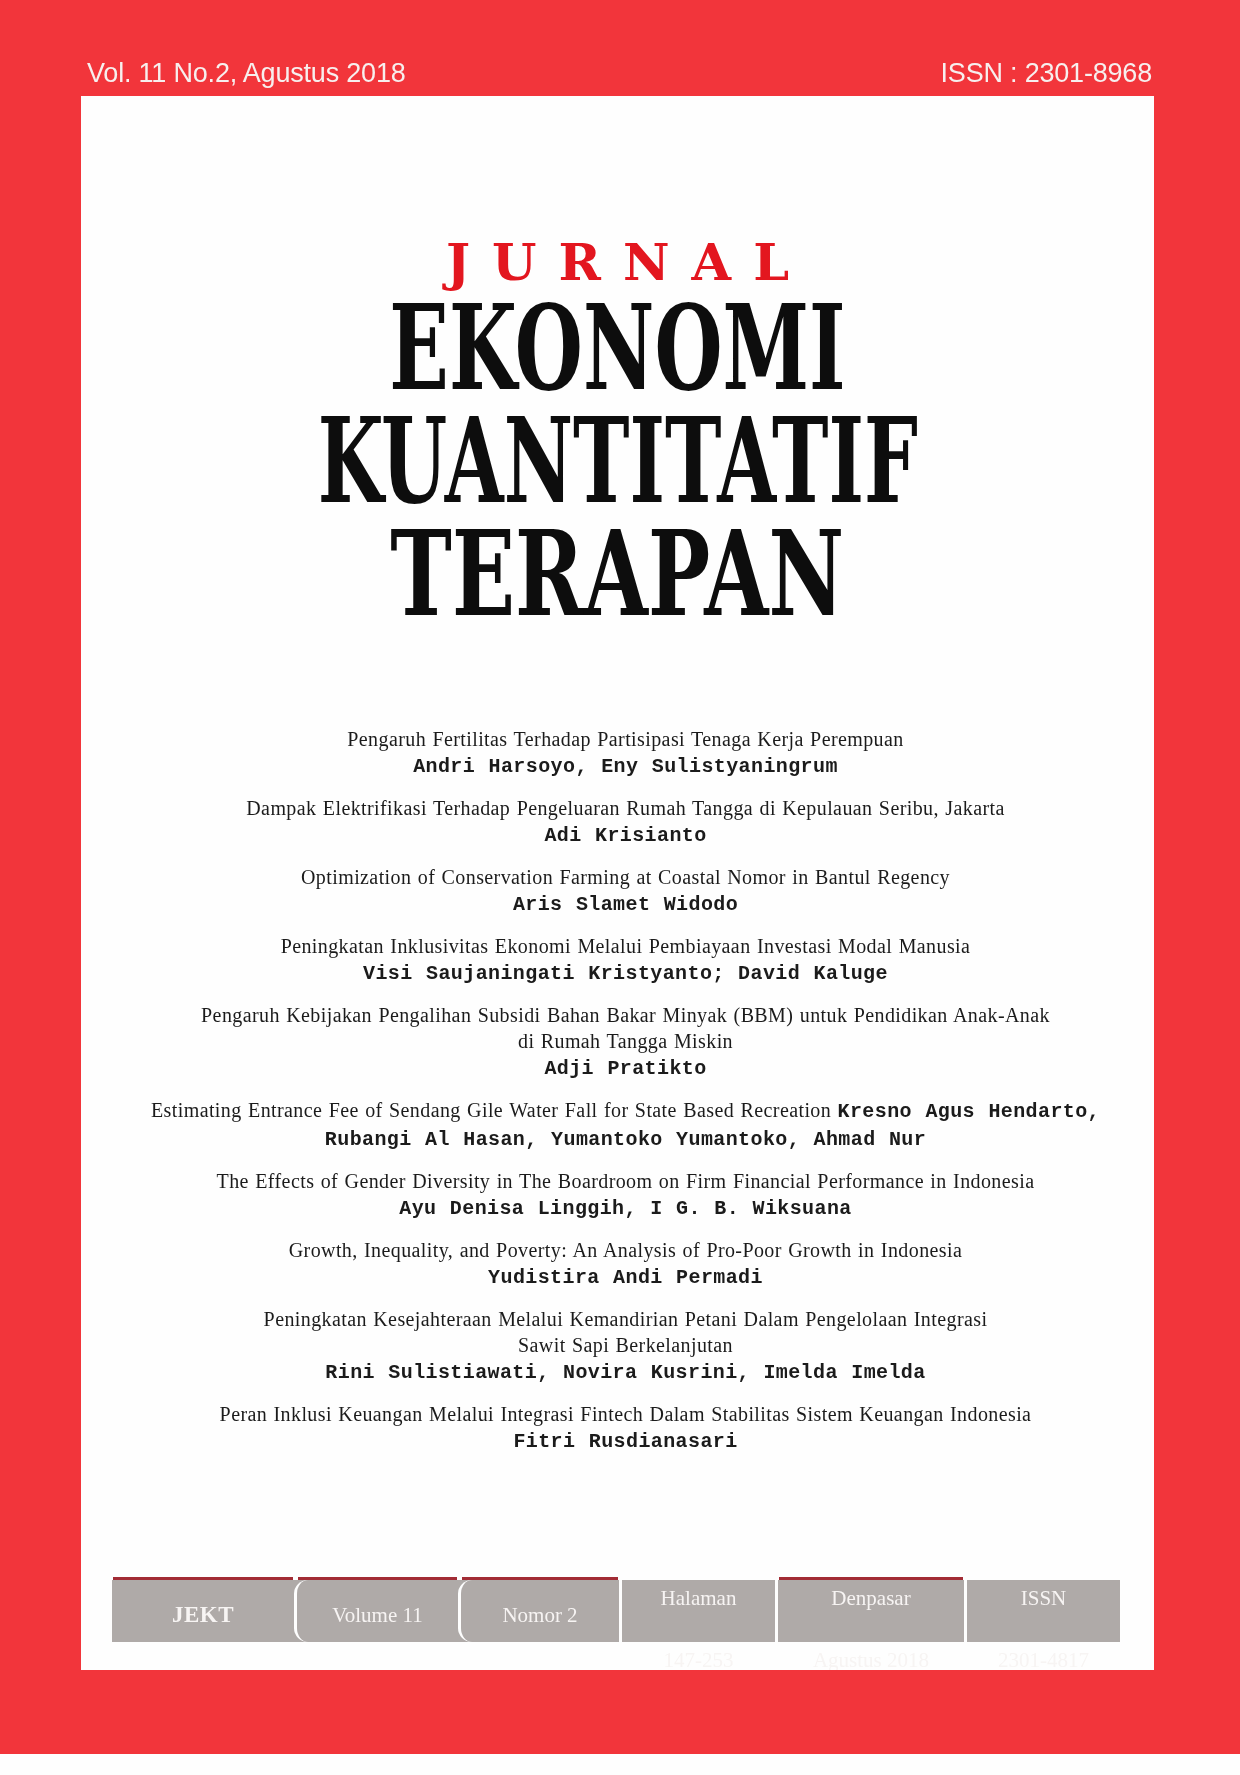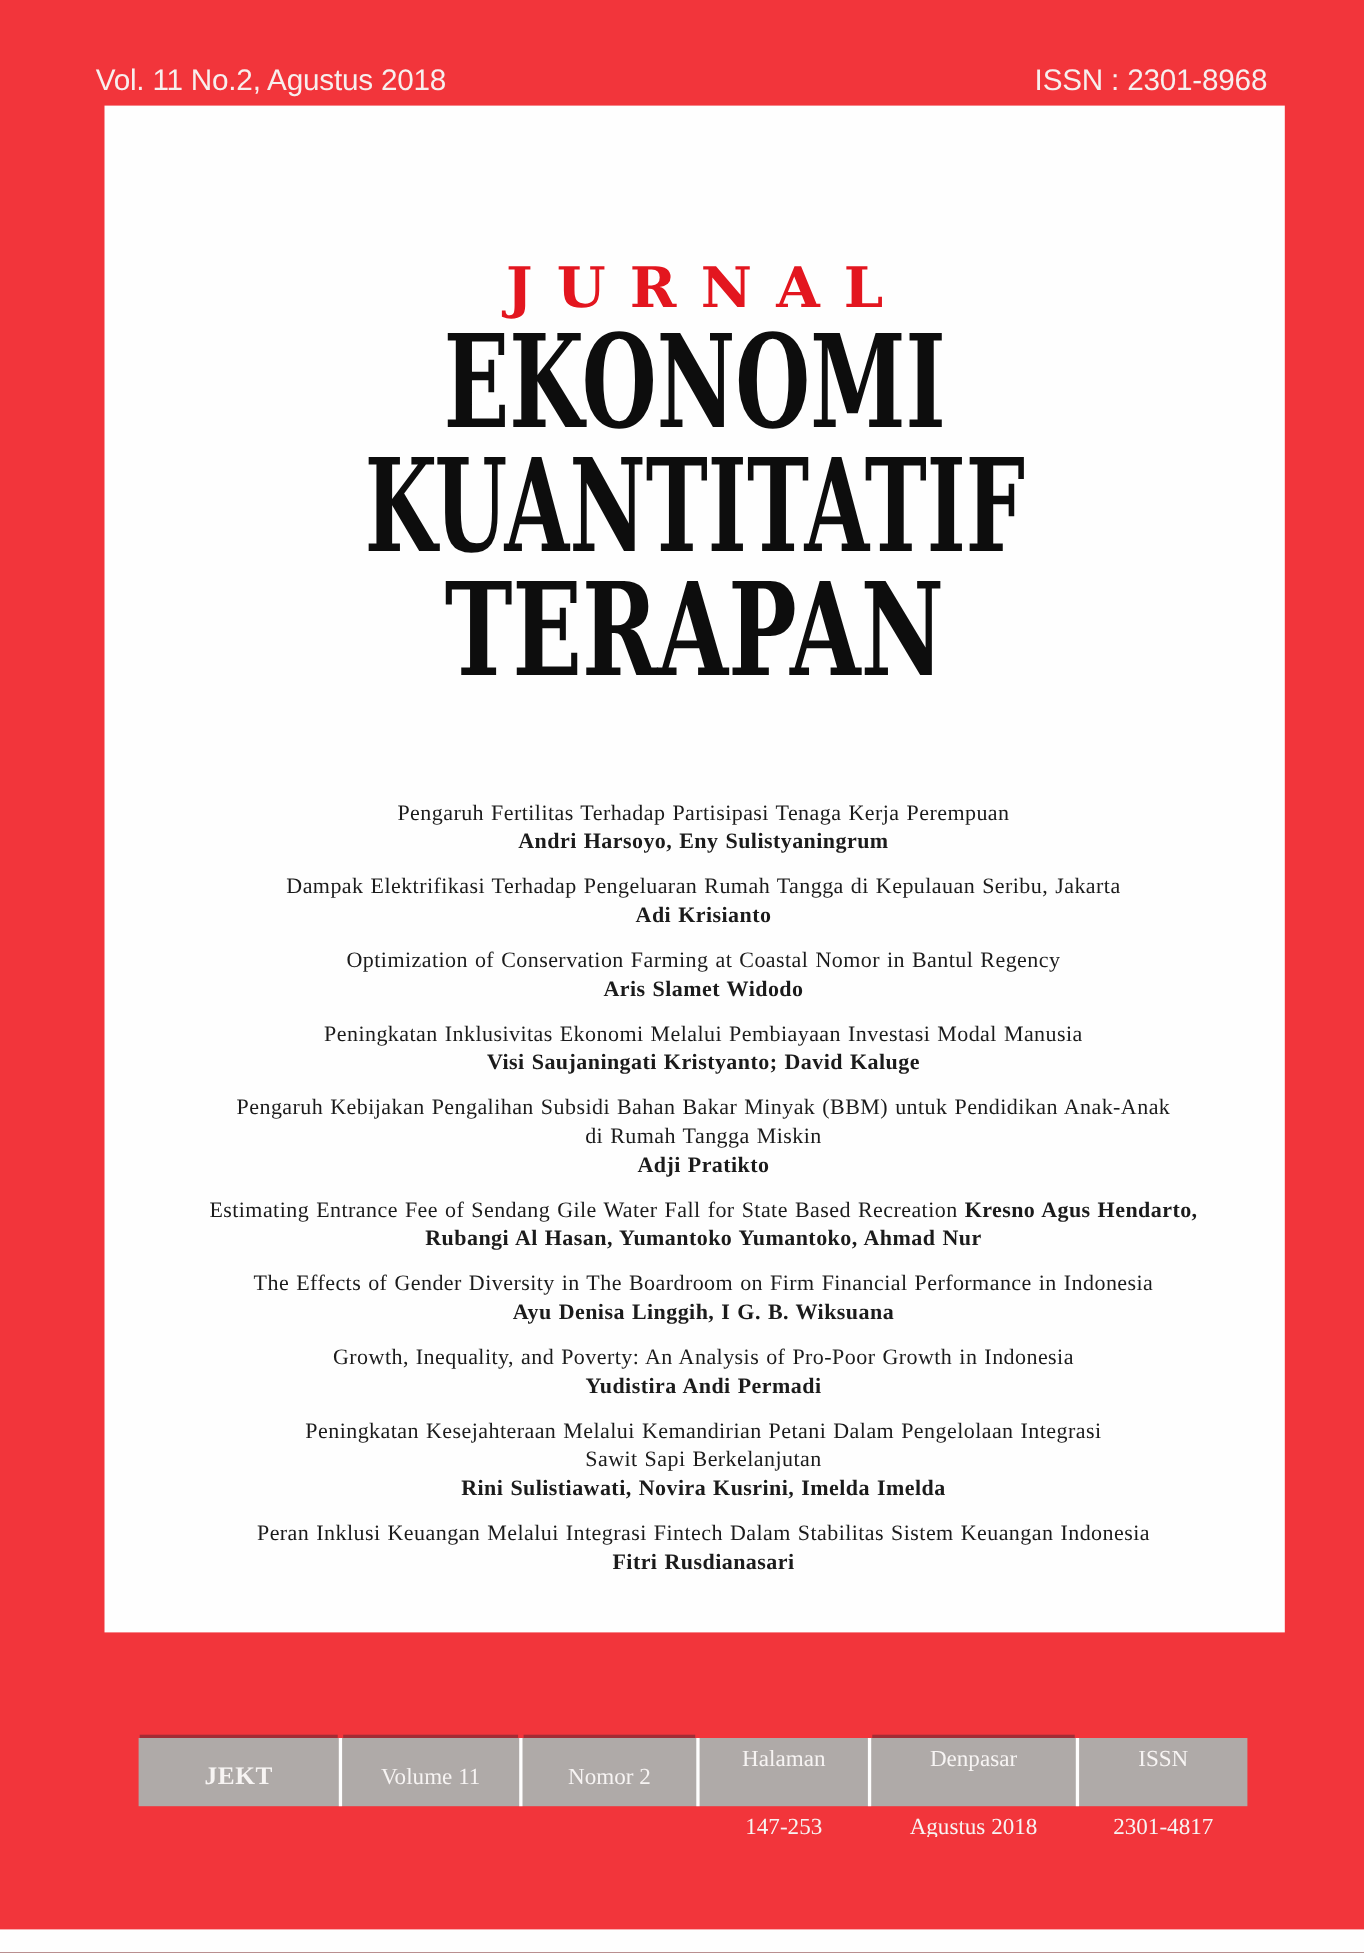--- a/index.html
+++ b/index.html
@@ -15,22 +15,22 @@
     position:absolute;top:60px;
     font-family:"Liberation Sans", sans-serif;
     font-size:27px;line-height:26px;
     color:#F7EFEE;letter-spacing:-.2px;
     white-space:nowrap;
   }
   .topbar-left{left:87px;}
   .topbar-right{right:88px;}
   
   .panel{
-    position:absolute;left:95px;top:96px;
-    width:1073px;height:1388px;
+    position:absolute;left:81px;top:96px;
+    width:1073px;height:1574px;
     background:#FEFEFE;
   }
   
   .kicker{
     position:absolute;top:141px;left:0;width:100%;
     text-align:center;
     font-family:"DejaVu Serif", serif;
     font-weight:bold;font-size:51px;line-height:51px;
     color:var(--masthead-red,#E3161F);
     letter-spacing:22px;padding-left:22px;
@@ -54,37 +54,37 @@
   .articles{
     position:absolute;top:630px;left:0;width:100%;
     text-align:center;color:#1B1B1B;
   }
   .article{margin:0 0 15px 16px;}
   .article .line{
     font-size:20px;line-height:26px;
     letter-spacing:.4px;word-spacing:1px;
     white-space:nowrap;
   }
-  .article .line b{font-weight:700;}
+  .article .line b{font-weight:700;font-family:Liberation Mono, monospace;}
   
   .footer-table{
     position:absolute;left:31px;top:1484px;
     width:1008px;height:62px;
     background:var(--footer-gray,#AFAAA8);
     display:flex;
   }
   .f-cell{
     position:relative;box-sizing:border-box;
     display:flex;flex-direction:column;
     align-items:center;
     color:#F7F4F3;
     font-family:"Liberation Serif", serif;
   }
   .f-cell + .f-cell{border-left:3px solid #FEFEFE;}
-  .f-cell.single{justify-content:center;padding-top:8px;}
+  .f-cell.single{justify-content:center;padding-top:8px;border-radius:14px;}
   .f-cell.double{justify-content:space-between;padding:6px 0 5px 0;gap:38px;}
   .f-line{font-size:21px;line-height:24px;white-space:nowrap;}
   .f-cell.jekt .f-line{font-size:23px;font-weight:bold;letter-spacing:.5px;}
   .f-redline{
     position:absolute;top:-3px;left:1px;right:1px;height:3px;
     background:var(--footer-line-red,#A22C35);
   }
   
   .bottom-band{position:absolute;left:0;top:1670px;width:100%;height:84px;background:var(--page-red,#F2353B);}
   .bottom-strip{position:absolute;left:0;top:1754px;width:100%;height:21px;background:#FEFEFE;}

